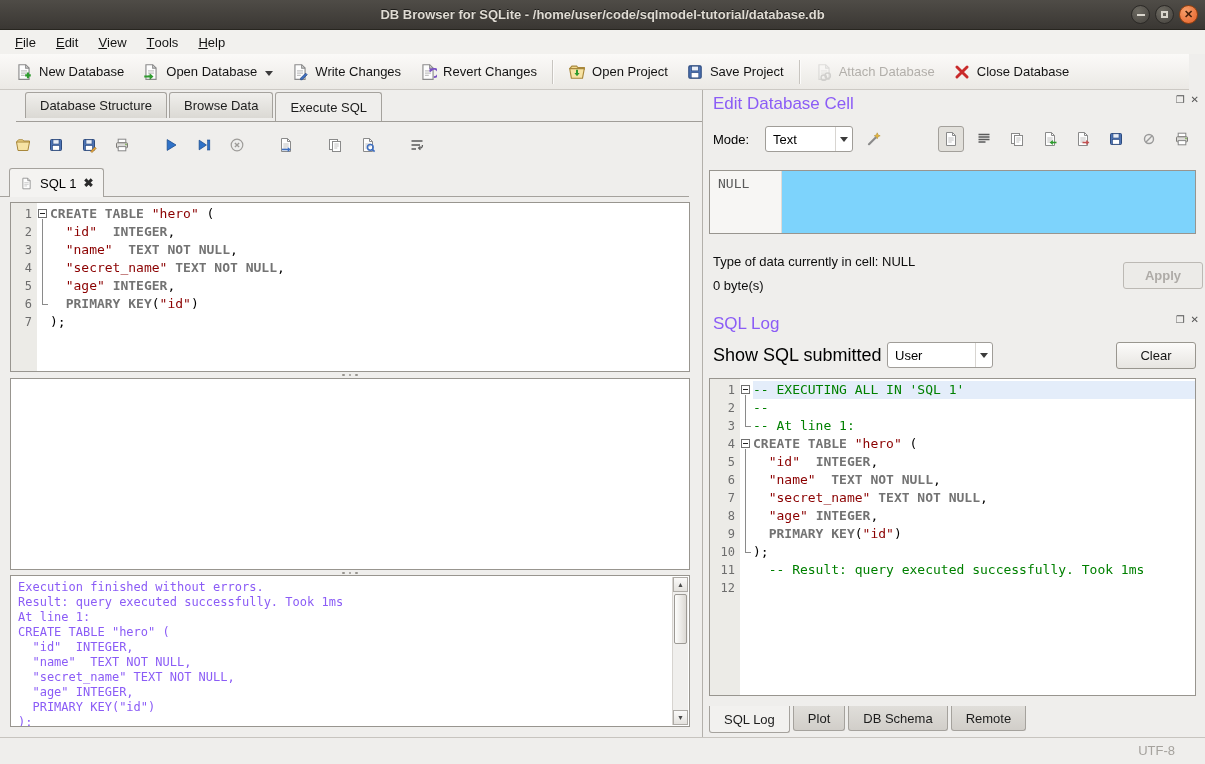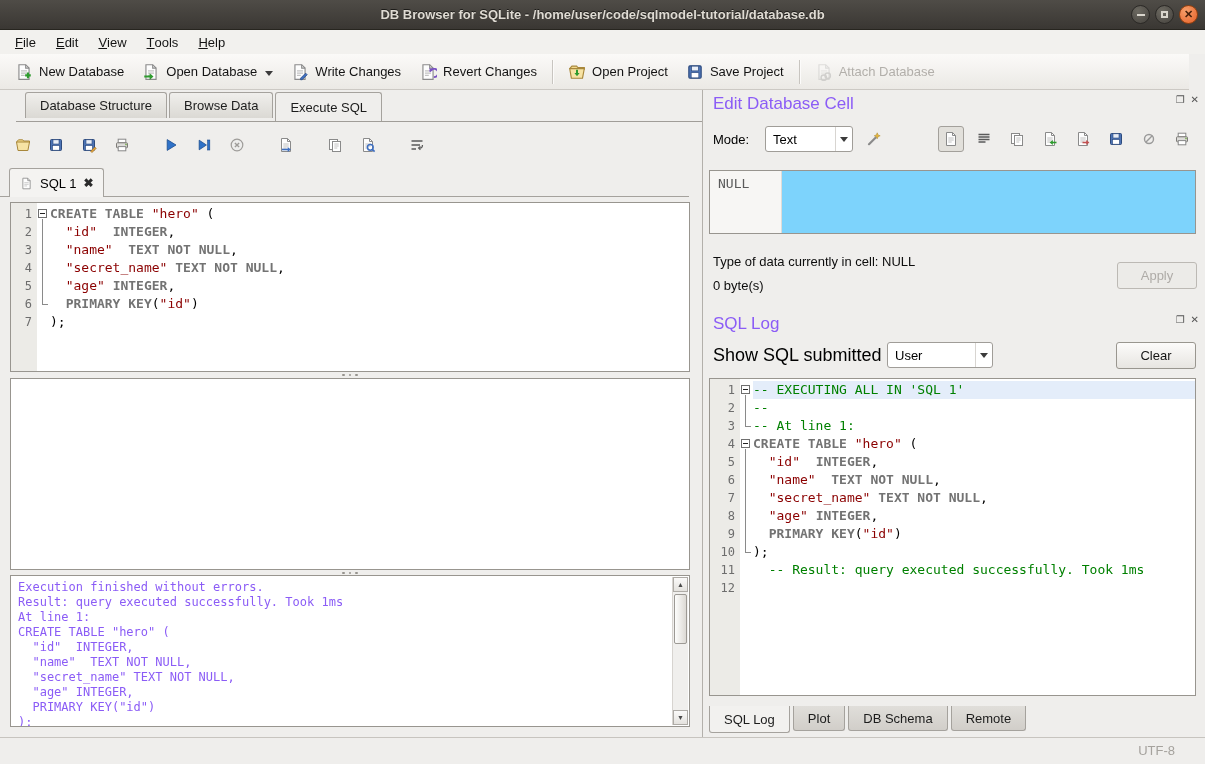--- a/index.html
+++ b/index.html
@@ -118,21 +118,21 @@
 
   .cell-editor{position:absolute;top:80px;left:5px;right:9px;height:64px;background:#7dd3fc;border:1px solid #98958f;}
   .cell-editor::before{content:"";position:absolute;left:0;top:0;bottom:0;width:71px;background:#f7f6f4;border-right:1px solid #dedcd8;}
   .cell-null{position:absolute;left:8px;top:5px;font:13px "DejaVu Sans Mono",monospace;color:#5b5b5b;}
 
   .cell-info-1{position:absolute;top:164px;left:9px;font-size:13px;color:#0d0d0d;}
   .cell-info-2{position:absolute;top:188px;left:9px;font-size:13px;color:#0d0d0d;}
   .btn{position:absolute;width:80px;height:27px;border:1px solid #99968f;border-radius:3px;
     background:linear-gradient(#fcfbfa,#e7e5e1);font-size:13px;display:flex;align-items:center;justify-content:center;color:#141414;}
   .btn.disabled{background:#ecebe8;border-color:#bcb9b4;color:#aeaba7;}
-  #apply-btn{top:172px;right:8px;}
+  #apply-btn{top:172px;right:2px;font-weight:bold;}
   #clear-btn{top:252px;right:9px;}
 
   .filter-label{position:absolute;top:252px;left:9px;line-height:27px;font-size:18px;}
   #user-combo{left:183px;top:252px;width:106px;}
 
   #sql-log-editor{top:288px;left:5px;right:9px;height:318px;}
 
   .dock-tab-bar{position:absolute;top:616px;left:5px;display:flex;align-items:flex-start;}
   .dtab{height:25px;padding:0 14px;display:flex;align-items:center;font-size:13px;color:#1c1c1c;
     background:linear-gradient(#e0deda,#d1cec9);border:1px solid #a5a29d;border-top:none;border-radius:0 0 3px 3px;margin-right:3px;}
@@ -248,20 +248,28 @@
             <g opacity=".5">
               <path d="M3.5 1.5h6l3 3v10h-9z" fill="#fdfdfd" stroke="#8a8a8a"></path>
               <path d="M9.5 1.5v3h3" fill="none" stroke="#8a8a8a"></path>
               <path d="M5.3 7h5.4M5.3 9h5.4M5.3 11h3.4" fill="none" stroke="#c2c2c2"></path>
               <circle cx="11.3" cy="11.3" r="2.4" fill="none" stroke="#666" stroke-width="1.3"></circle>
               <circle cx="7.8" cy="13" r="2.4" fill="none" stroke="#666" stroke-width="1.3"></circle>
             </g>
           </svg>
         </span>
         <span class="tlabel">Attach Database</span>
+      </div>
+      <div class="tbtn">
+        <span class="ticon">
+          <svg viewBox="0 0 16 16" width="18" height="18">
+            <path d="M3.5 3.5l9 9M12.5 3.5l-9 9" fill="none" stroke="#c92a2a" stroke-width="2.6" stroke-linecap="round"></path>
+          </svg>
+        </span>
+        <span class="tlabel">Close Database</span>
       </div>
     </div>
 
   <div class="main">
 
     <div class="left">
       <div class="main-tab-bar">
           <div class="tab">Database Structure</div>
           <div class="tab">Browse Data</div>
           <div class="tab active">Execute SQL</div>

